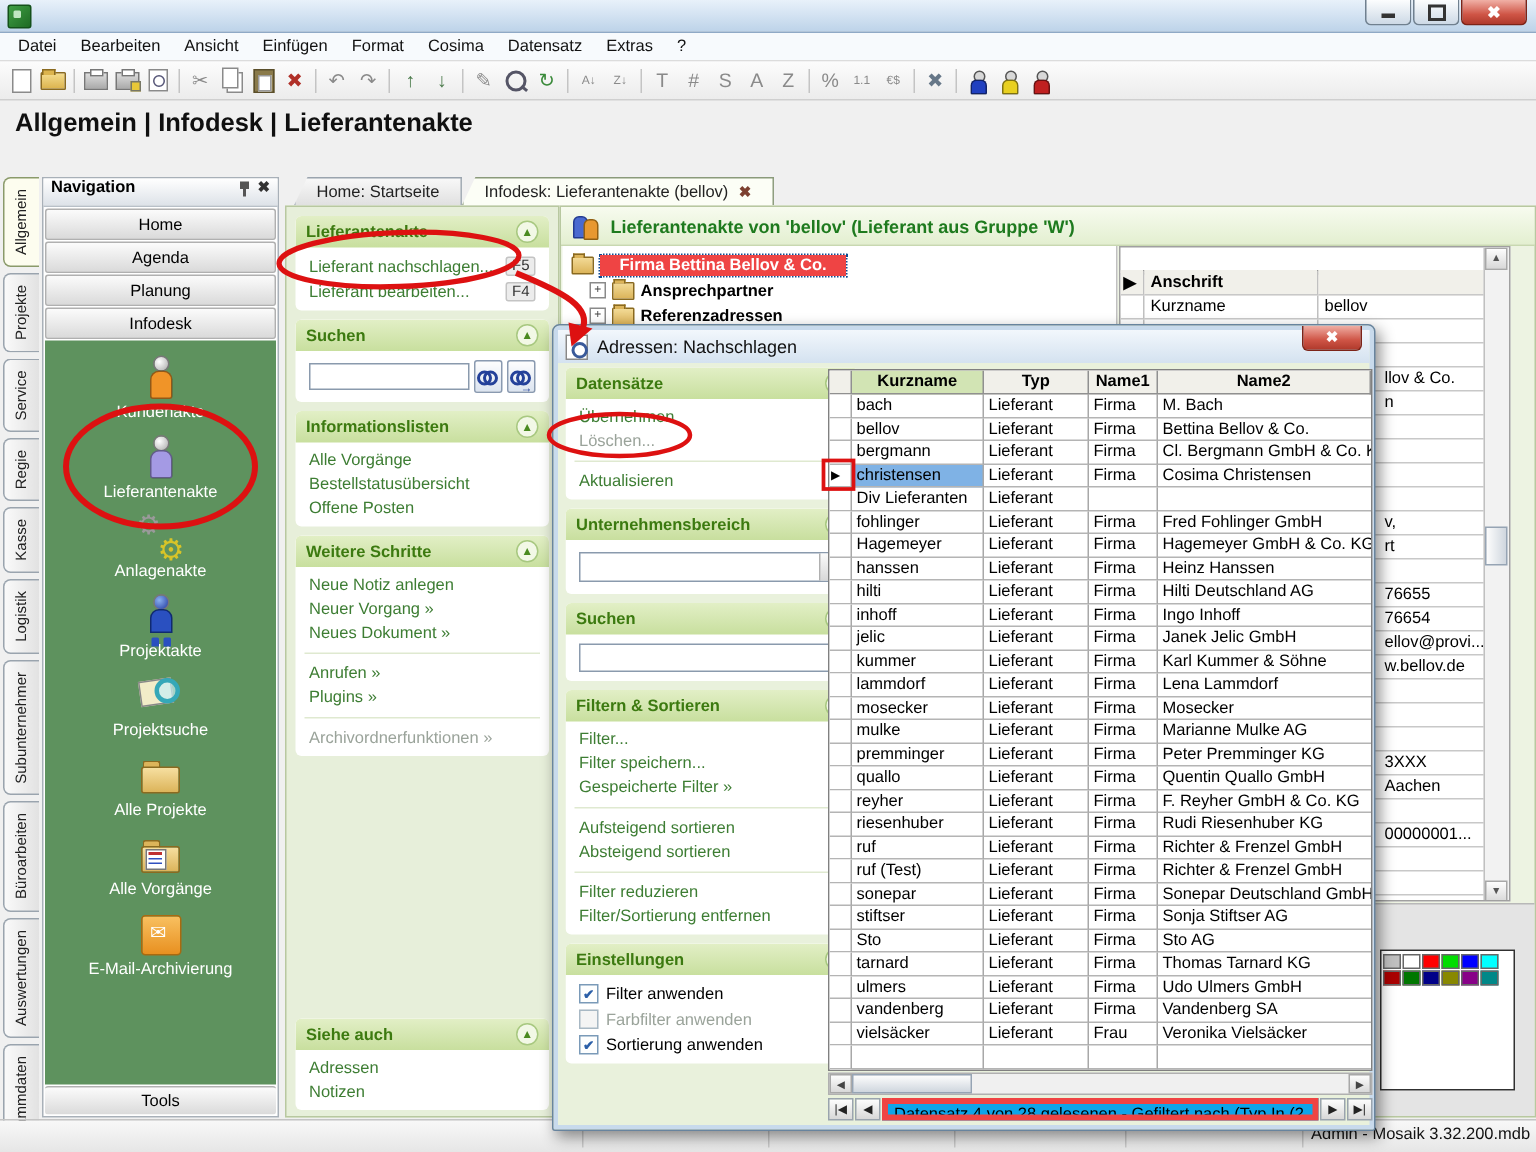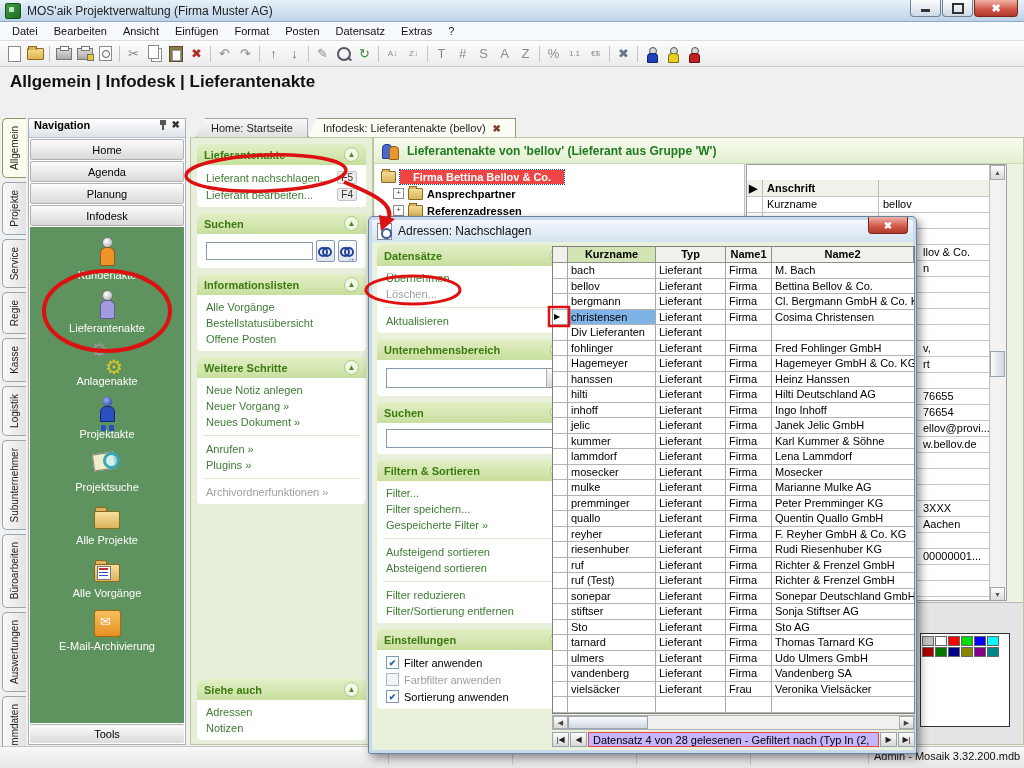--- a/index.html
+++ b/index.html
@@ -208,56 +208,55 @@
   .dt-head .dt-k{background:#d2e4b4;}
   .dt-c.sel{background:#7fb2e5;}
   .dlg-hscroll{position:absolute;left:183px;top:498px;width:363px;height:15px;display:flex;background:#f0f0f0;border:1px solid #b0b0b0;box-sizing:border-box;}
   .hs-btn{width:15px;height:13px;background:linear-gradient(#fdfdfd,#d8d8d8);border:1px solid #a8a8a8;
     box-sizing:border-box;font-size:7px;display:flex;align-items:center;justify-content:center;color:#444;flex:0 0 auto;}
   .hs-track{flex:1 1 auto;position:relative;}
   .hs-thumb{position:absolute;left:0;top:0;width:80px;height:13px;background:linear-gradient(#fdfdfd,#cfd6de);border:1px solid #96a4b4;box-sizing:border-box;}
   .dlg-nav{position:absolute;left:183px;top:514px;width:363px;height:17px;display:flex;gap:1px;align-items:center;}
   .nv-btn{width:17px;height:15px;background:linear-gradient(#fdfdfd,#d8d8d8);border:1px solid #9aa4ae;
     box-sizing:border-box;font-size:8px;display:flex;align-items:center;justify-content:center;color:#222;flex:0 0 auto;}
-  .nv-text{flex:1 1 auto;height:15px;background:#c4b5fd;border:1px solid #ef4444;box-sizing:border-box;
+  .nv-text{flex:1 1 auto;height:15px;background:#0ea5e9;border:4px solid #ef4444;box-sizing:border-box;
     padding:0 4px;line-height:14px;overflow:hidden;white-space:nowrap;}
   
   .statusbar{position:absolute;left:0;bottom:0;width:1024px;height:21px;
     background:linear-gradient(#f8f8f8,#e6e6e6);border-top:1px solid #c4c4c4;}
   .sb-div{position:absolute;top:3px;bottom:3px;width:1px;background:#c8c8c8;}
   .sb-right{position:absolute;left:874px;top:3px;font-size:11px;color:#111;}
   
   .anno{position:absolute;left:0;top:0;z-index:100;pointer-events:none;}
 </style>
 </head>
 <body>
 
 <div id="root">
 
   <div class="titlebar">
     <span class="app-icon"></span>
-    <span class="title-text">MOS'aik Projektverwaltung (Firma Muster AG)</span>
     <span class="win-btns">
       <span class="win-btn">
           <span class="minbar"></span>
         </span>
       <span class="win-btn">
           <span class="restbox"></span>
         </span>
       <span class="win-btn close">✖</span>
     </span>
   </div>
 
   <div class="menubar" id="menubar">
       <span class="menu-item">Datei</span>
       <span class="menu-item">Bearbeiten</span>
       <span class="menu-item">Ansicht</span>
       <span class="menu-item">Einfügen</span>
       <span class="menu-item">Format</span>
-      <span class="menu-item">Posten</span>
+      <span class="menu-item">Cosima</span>
       <span class="menu-item">Datensatz</span>
       <span class="menu-item">Extras</span>
       <span class="menu-item">?</span>
     </div>
   <div class="toolbar" id="toolbar">
       <span class="tb">
         <span class="k-page"></span>
       </span>
       <span class="tb">
         <span class="k-folder"></span>

